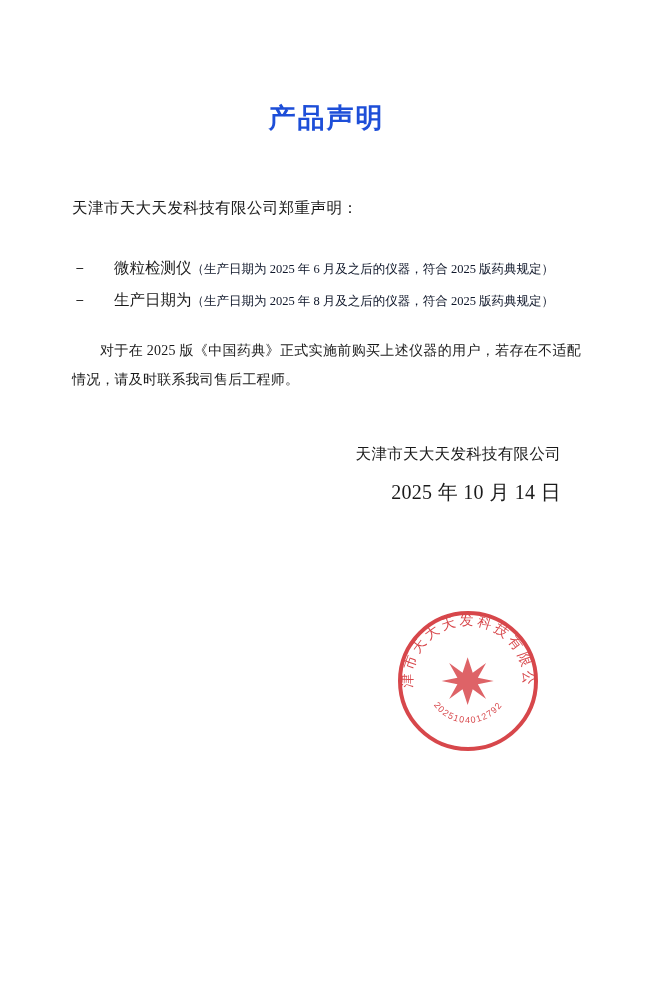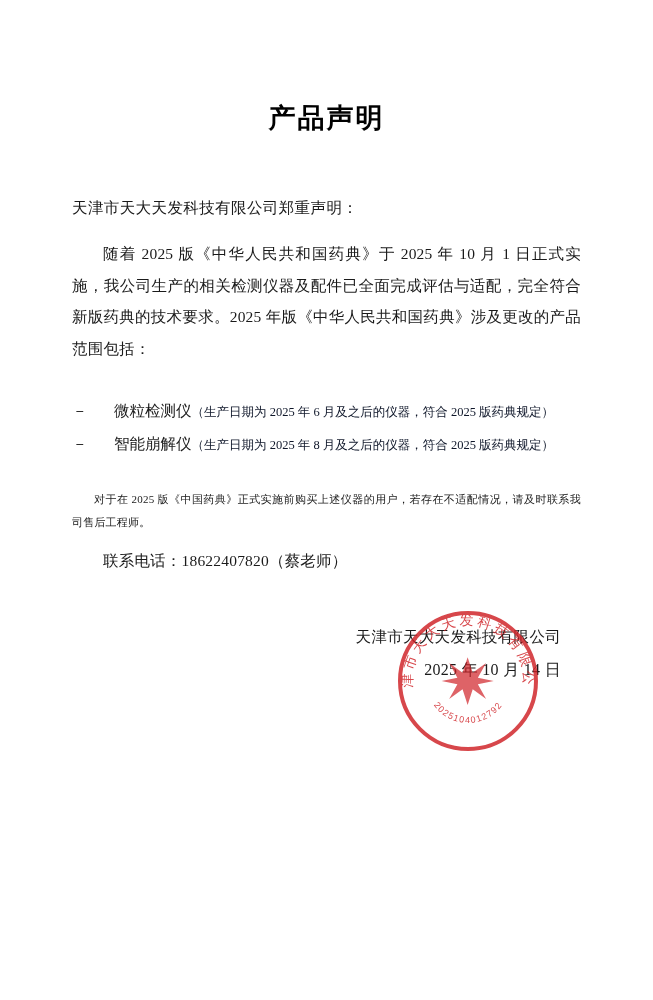--- a/index.html
+++ b/index.html
@@ -21,21 +21,21 @@
     width: 653px;
     height: 1000px;
     box-sizing: border-box;
     padding: 0 72px;
   }
 
   .doc-title {
     margin: 0;
     padding-top: 100px;
     text-align: center;
-    color: #000000;
+    color: #1d4ed8;
     font-size: 27px;
     font-weight: bold;
     letter-spacing: 2px;
     font-family: "Liberation Serif", "DejaVu Serif", serif;
   }
 
   .lead {
     margin-top: 58px;
     font-size: 15.5px;
     font-weight: normal;
@@ -73,22 +73,22 @@
   .product-item .pname {
     font-weight: normal;
     margin-left: 24px;
   }
   .product-item .pnote {
     color: #0f172a;
     font-size: 12.5px;
   }
 
   .closing-para {
-    margin-top: 28px;
-    font-size: 11px;
+    margin-top: 20px;
+    font-size: 14px;
     line-height: 2.05;
     text-align: justify;
     text-indent: 2em;
     letter-spacing: 0.2px;
   }
 
   .contact-line {
     margin-top: 12px;
     font-size: 15.5px;
     line-height: 2.05;
@@ -102,21 +102,21 @@
     padding-right: 20px;
     position: relative;
     z-index: 1;
   }
   .sign-company {
     font-size: 15.5px;
     line-height: 2.1;
     letter-spacing: 0.3px;
   }
   .sign-date {
-    font-size: 16px;
+    font-size: 20px;
     line-height: 2.1;
     letter-spacing: 0.3px;
   }
 
   
   .seal {
     position: absolute;
     left: 392px;
     top: 605px;
     width: 152px;
@@ -129,34 +129,32 @@
 </style>
 </head>
 <body>
 
 <div class="page">
 
   <h1 class="doc-title">产品声明</h1>
 
   <p class="lead">天津市天大天发科技有限公司郑重声明：</p>
 
-  <p class="body-para">随着 2025 版《中华人民共和国药典》于 2025 年 10 月 1 日正式实施，我公司生产的相关检测仪器及配件已全面完成评估与适配，完全符合新版药典的技术要求。2025 年版《中华人民共和国药典》涉及更改的产品范围包括：</p>
 
   <ul class="product-list">
     <li class="product-item">
       <span class="dash">－</span><span class="pname">微粒检测仪</span><span class="pnote">（生产日期为 2025 年 6 月及之后的仪器，符合 2025 版药典规定）</span>
     </li>
     <li class="product-item">
-      <span class="dash">－</span><span class="pname">智能崩解仪</span><span class="pnote">（生产日期为 2025 年 8 月及之后的仪器，符合 2025 版药典规定）</span>
+      <span class="dash">－</span><span class="pname">生产日期为</span><span class="pnote">（生产日期为 2025 年 8 月及之后的仪器，符合 2025 版药典规定）</span>
     </li>
   </ul>
 
   <p class="closing-para">对于在 2025 版《中国药典》正式实施前购买上述仪器的用户，若存在不适配情况，请及时联系我司售后工程师。</p>
 
-  <p class="contact-line">联系电话：18622407820（蔡老师）</p>
 
   <div class="signature">
     <div class="sign-company">天津市天大天发科技有限公司</div>
     <div class="sign-date">2025 年 10 月 14 日</div>
   </div>
 
   <div class="seal">
     <svg width="152" height="152" viewBox="0 0 152 152" xmlns="http://www.w3.org/2000/svg">
       <defs>
         <path id="sealArcTop" d="M 20,76 A 56,56 0 0 1 132,76" fill="none"></path>

